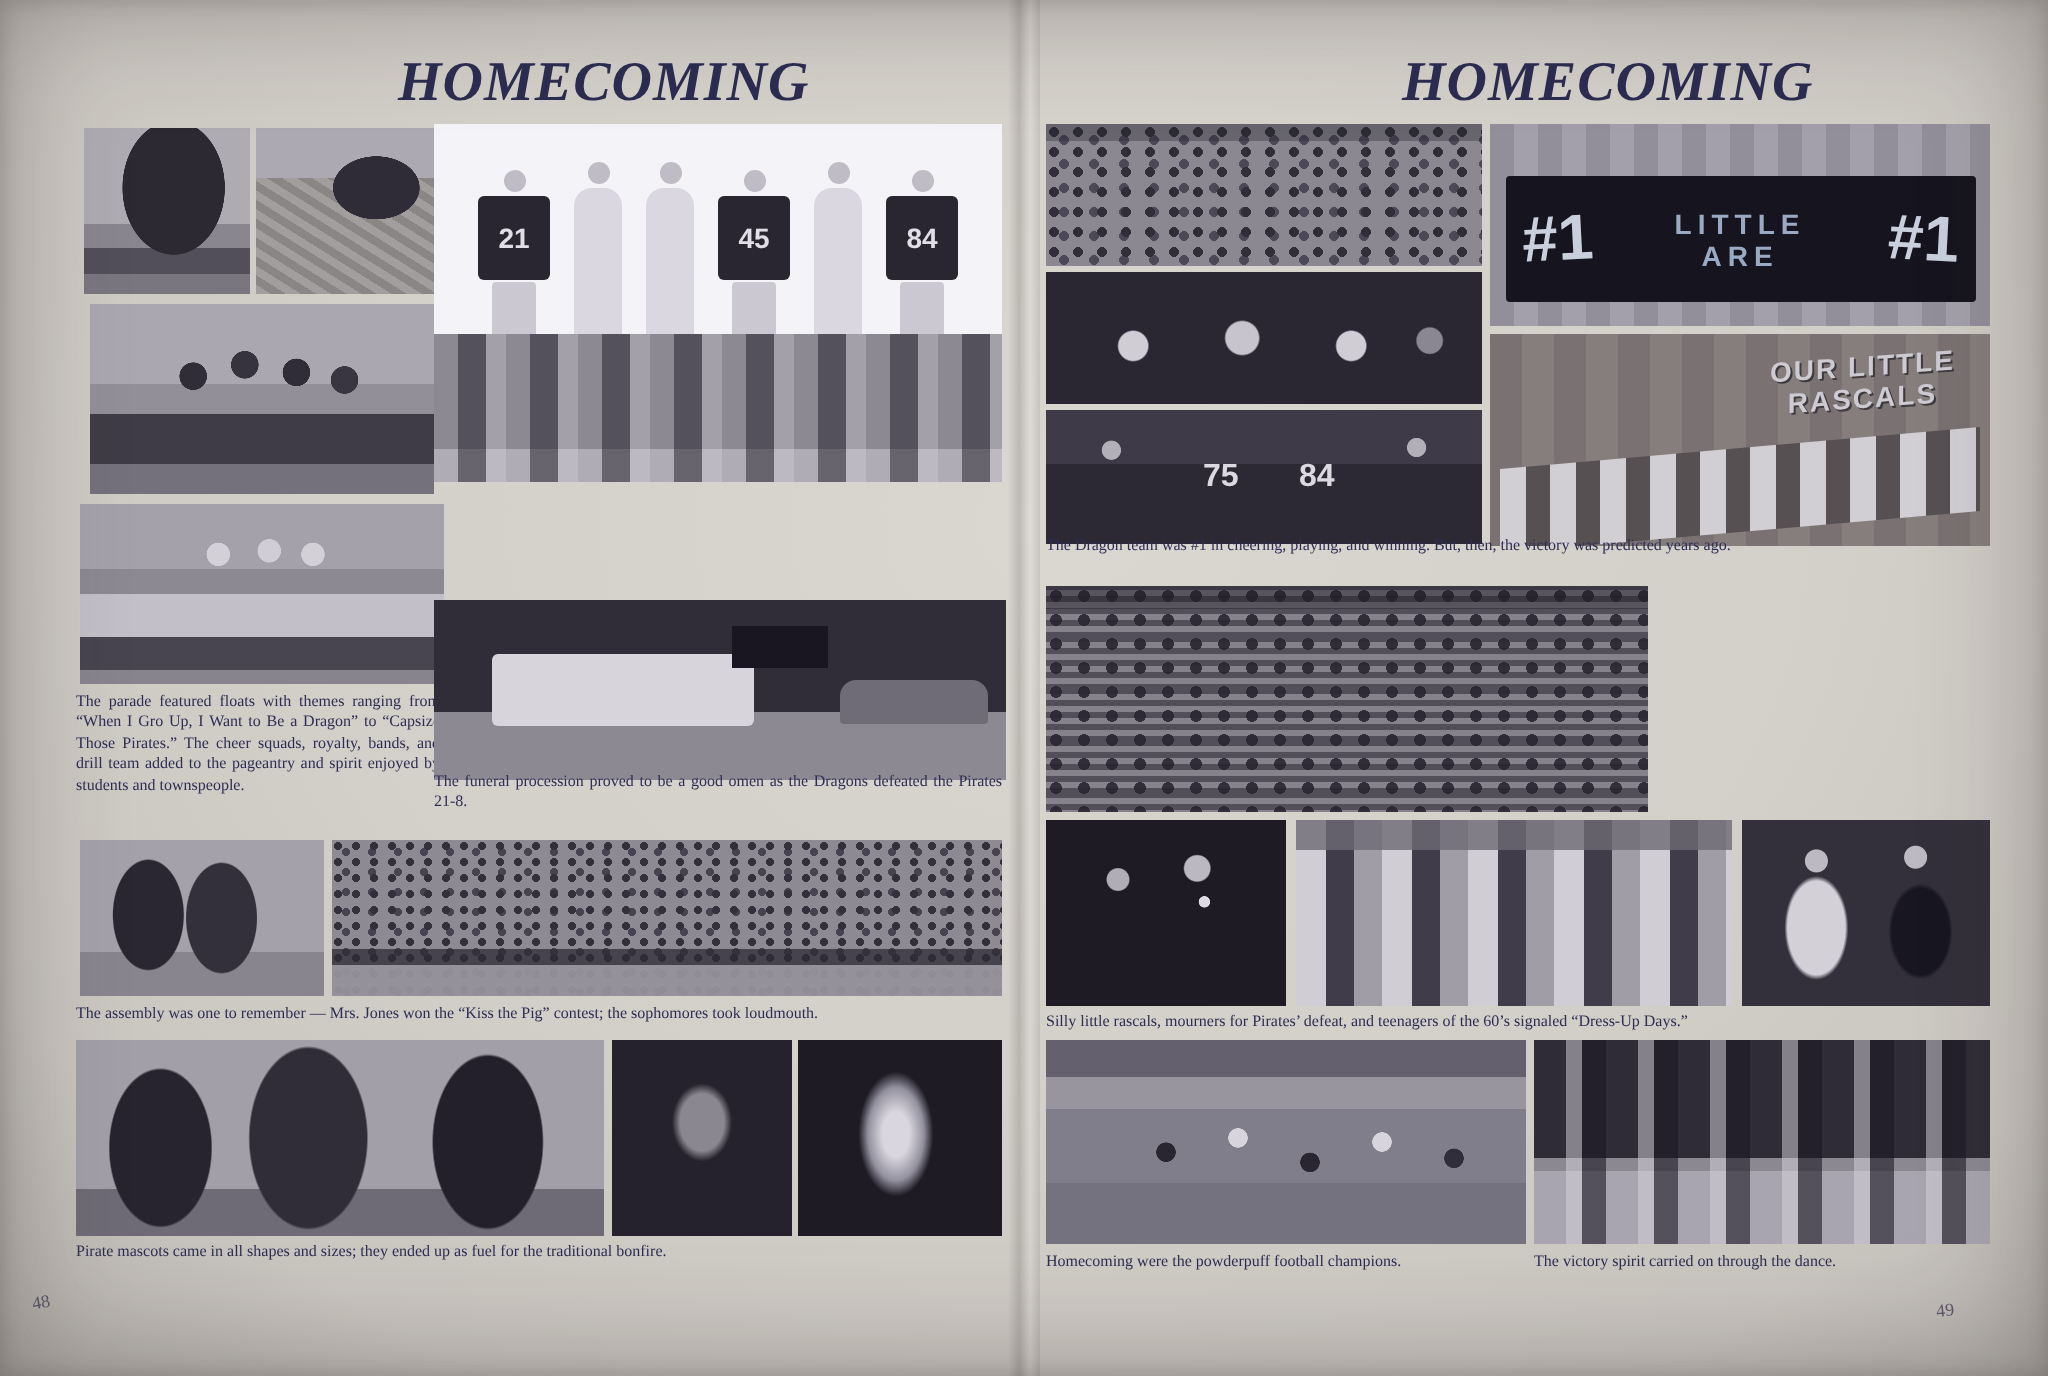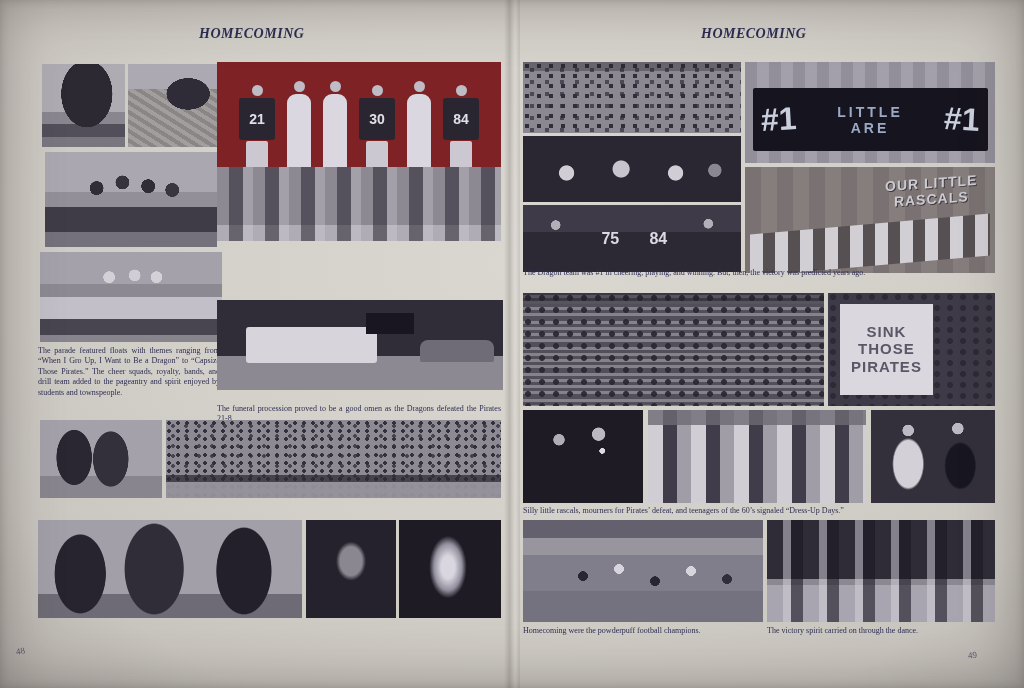--- a/index.html
+++ b/index.html
@@ -4,21 +4,21 @@
 <style>
   html,body{margin:0;padding:0;}
   .stage{position:relative;width:1024px;height:688px;background:#8e8a85;overflow:hidden;
          font-family:"Liberation Serif", serif;}
   .paper{position:absolute;inset:0;
          background:radial-gradient(ellipse at 52% 38%, #dad6d0 0%, #d3cfc9 50%, #c9c5bf 80%, #b1ada8 100%);}
   .vignette{position:absolute;inset:0;pointer-events:none;
          box-shadow:inset 0 0 60px rgba(55,50,45,.38), inset 0 0 10px rgba(55,50,45,.22);}
   .gutter{position:absolute;left:504px;top:0;width:16px;height:688px;pointer-events:none;
          background:linear-gradient(90deg, rgba(40,35,30,0) 0%, rgba(40,35,30,.16) 35%, rgba(40,35,30,.04) 55%, rgba(255,255,255,.12) 70%, rgba(40,35,30,.10) 100%);}
-  .page-title{position:absolute;font-style:italic;font-weight:bold;font-size:14px;
+  .page-title{position:absolute;font-style:italic;font-weight:bold;font-size:28px;
          letter-spacing:.5px;color:#2c2c52;}
   #title-left{left:199px;top:26px;}
   #title-right{left:701px;top:26px;}
   .cap{position:absolute;color:#2e2e54;font-size:8px;line-height:1.3;text-align:justify;}
   .cap.one{white-space:nowrap;text-align:left;}
   .pagenum{position:absolute;font-size:9px;color:#453f5e;opacity:.8;}
   #pn-left{left:16px;top:646px;transform:rotate(-10deg);}
   #pn-right{left:968px;top:650px;transform:rotate(-6deg);}
 
   .photo{position:absolute;overflow:hidden;background-color:#55525a;}
@@ -36,21 +36,21 @@
     radial-gradient(circle 7px at 30% 38%, #2b2931 97%, rgba(0,0,0,0)),
     radial-gradient(circle 7px at 45% 32%, #322f37 97%, rgba(0,0,0,0)),
     radial-gradient(circle 7px at 60% 36%, #2b2931 97%, rgba(0,0,0,0)),
     radial-gradient(circle 7px at 74% 40%, #35323a 97%, rgba(0,0,0,0)),
     linear-gradient(180deg,#b0adb3 0 42%, #96939a 42% 58%, #3b3941 58% 84%, #75727a 84%);}
   .ph-d{left:40px;top:252px;width:182px;height:90px;background:
     radial-gradient(circle 6px at 38% 28%, #dcdade 95%, rgba(0,0,0,0)),
     radial-gradient(circle 6px at 52% 26%, #d8d6dc 95%, rgba(0,0,0,0)),
     radial-gradient(circle 6px at 64% 28%, #dcdade 95%, rgba(0,0,0,0)),
     linear-gradient(180deg,#aaa7ad 0 36%, #8f8c92 36% 50%, #c9c7cc 50% 74%, #45424a 74% 92%, #8a878d 92%);}
-  .ph-e{left:217px;top:62px;width:284px;height:124px;background:#7f1d1d;}
+  .ph-e{left:217px;top:62px;width:284px;height:124px;background:#ffffff;}
   .fig-row{position:absolute;inset:0;display:flex;justify-content:space-evenly;align-items:flex-end;padding:8px 10px 6px;}
   .player,.queen{display:flex;flex-direction:column;align-items:center;}
   .player{width:36px;height:86%;}
   .queen{width:24px;height:90%;}
   .head{width:11px;height:11px;border-radius:50%;background:#c7c4ca;flex:0 0 auto;}
   .jersey{width:100%;height:44%;margin-top:2px;background:#23212a;color:#ece9ee;
     font:bold 14px "Liberation Sans", sans-serif;display:flex;align-items:center;justify-content:center;border-radius:3px;}
   .legs{width:22px;height:32%;margin-top:1px;background:#d3d1d6;border-radius:2px;}
   .gown{width:100%;flex:1;margin-top:2px;background:#e3e1e6;border-radius:9px 9px 2px 2px;}
   .ph-f{left:217px;top:167px;width:284px;height:74px;background:
@@ -145,21 +145,21 @@
     radial-gradient(circle 5px at 70% 50%, #e0dee3 95%, rgba(0,0,0,0)),
     radial-gradient(circle 5px at 85% 58%, #2c2a33 95%, rgba(0,0,0,0)),
     linear-gradient(180deg,#63606a 0 18%, #9c999f 18% 34%, #83808a 34% 70%, #76737d 70%);}
   .ph-x{left:767px;top:520px;width:228px;height:102px;background:
     repeating-linear-gradient(90deg, rgba(0,0,0,0) 0 16px, rgba(225,223,228,.5) 16px 24px, rgba(20,18,26,.6) 24px 36px),
     linear-gradient(180deg,#2a2830 0 58%, #8e8b92 58% 64%, #aeabb2 64%);}
 
   
   #cap-parade{left:38px;top:346px;width:182px;}
   #cap-royalty{left:217px;top:246px;width:284px;}
-  #cap-funeral{left:217px;top:404px;width:284px;}
+  #cap-funeral{left:217px;top:386px;width:284px;}
   #cap-assembly{left:38px;top:502px;width:465px;}
   #cap-mascots{left:38px;top:621px;width:400px;}
   #cap-dragon{left:523px;top:268px;width:472px;}
   #cap-rascals{left:523px;top:506px;width:472px;}
   #cap-powderpuff{left:523px;top:626px;width:240px;}
   #cap-dance{left:767px;top:626px;width:228px;}
 </style>
 </head>
 <body>
 
@@ -184,21 +184,21 @@
       <div class="queen">
         <div class="head"></div>
         <div class="gown"></div>
       </div>
       <div class="queen">
         <div class="head"></div>
         <div class="gown"></div>
       </div>
       <div class="player">
         <div class="head"></div>
-        <div class="jersey">30</div>
+        <div class="jersey">45</div>
         <div class="legs"></div>
       </div>
       <div class="queen">
         <div class="head"></div>
         <div class="gown"></div>
       </div>
       <div class="player">
         <div class="head"></div>
         <div class="jersey">84</div>
         <div class="legs"></div>
@@ -209,24 +209,26 @@
 
   <div class="photo ph-g">
     <div class="truck"></div>
     <div class="truck-sign"></div>
     <div class="car-right"></div>
   </div>
   <div class="cap" id="cap-funeral">The funeral procession proved to be a good omen as the Dragons defeated the Pirates 21-8.</div>
 
   <div class="photo ph-h"></div>
   <div class="photo ph-i"></div>
+  <div class="cap one" id="cap-assembly">The assembly was one to remember — Mrs. Jones won the “Kiss the Pig” contest; the sophomores took loudmouth.</div>
 
   <div class="photo ph-j"></div>
   <div class="photo ph-k"></div>
   <div class="photo ph-l"></div>
+  <div class="cap one" id="cap-mascots">Pirate mascots came in all shapes and sizes; they ended up as fuel for the traditional bonfire.</div>
 
   <div class="pagenum" id="pn-left">48</div>
 
   <div class="page-title" id="title-right">HOMECOMING</div>
 
   <div class="photo ph-m"></div>
   <div class="photo ph-n"></div>
   <div class="photo ph-o">
     <span class="onum n75">75</span>
     <span class="onum n84">84</span>
@@ -245,27 +247,20 @@
   <div class="photo ph-q">
     <div class="rascals-sign">
       <span>OUR LITTLE</span><br>
       <span>RASCALS</span>
     </div>
     <div class="poster-band"></div>
   </div>
   <div class="cap one" id="cap-dragon">The Dragon team was #1 in cheering, playing, and winning. But, then, the victory was predicted years ago.</div>
 
   <div class="photo ph-r"></div>
-  <div class="photo ph-s">
-    <div class="sink-sign">
-      <span>SINK</span>
-      <span>THOSE</span>
-      <span>PIRATES</span>
-    </div>
-  </div>
 
   <div class="photo ph-t"></div>
   <div class="photo ph-u"></div>
   <div class="photo ph-v"></div>
   <div class="cap one" id="cap-rascals">Silly little rascals, mourners for Pirates’ defeat, and teenagers of the 60’s signaled “Dress-Up Days.”</div>
 
   <div class="photo ph-w"></div>
   <div class="photo ph-x"></div>
   <div class="cap one" id="cap-powderpuff">Homecoming were the powderpuff football champions.</div>
   <div class="cap one" id="cap-dance">The victory spirit carried on through the dance.</div>

